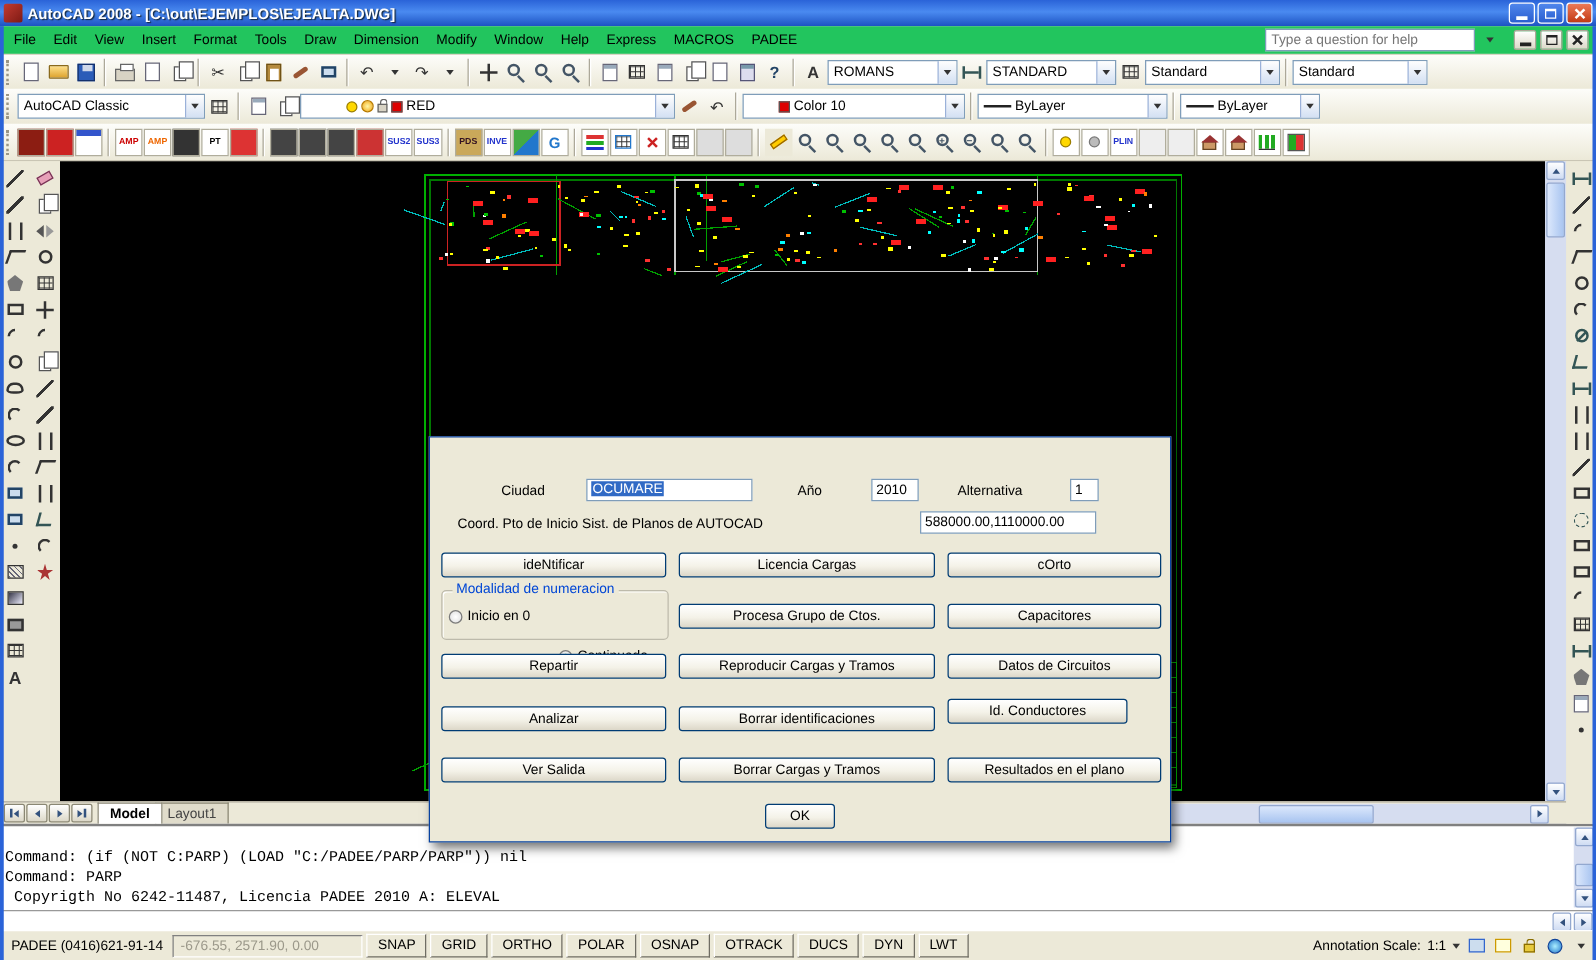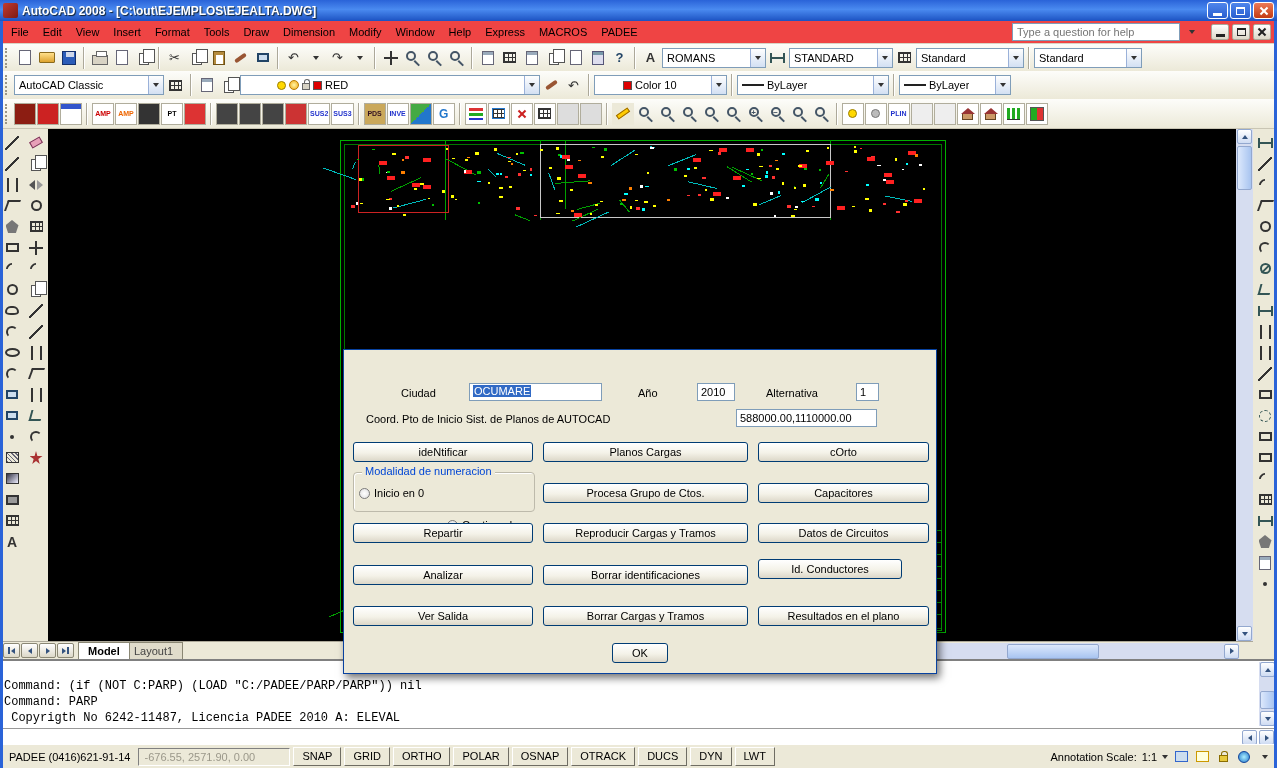--- a/index.html
+++ b/index.html
@@ -18,21 +18,21 @@
 .minbar{width:9px;height:3px;background:#fff;margin-top:8px;}
 .maxsq{width:9px;height:8px;border:1px solid #fff;border-top-width:2px;}
 .xg{position:relative;width:10px;height:10px;}
 .xg::before,.xg::after{content:"";position:absolute;left:4px;top:0;width:2px;height:10px;background:#fff;}
 .xg::before{transform:rotate(45deg);}
 .xg::after{transform:rotate(-45deg);}
 .xg.dark::before,.xg.dark::after{background:#222;}
 .xg.red::before,.xg.red::after{background:#c22;}
 
 
-.menubar{position:absolute;left:0;top:21px;width:1277px;height:23px;background:#ef4444;border-bottom:1px solid #d9d5c5;
+.menubar{position:absolute;left:0;top:21px;width:1277px;height:23px;background:#22c55e;border-bottom:1px solid #d9d5c5;
  display:flex;align-items:center;padding:0 4px;}
 .mitem{padding:4px 7px;cursor:default;}
 .help-search{margin-left:auto;display:flex;align-items:center;gap:3px;}
 .help-input{width:168px;height:18px;border:1px solid #7f9db9;font-family:"Liberation Sans",sans-serif;font-size:11px;padding:1px 4px;color:#666;}
 .mini-btn{width:17px;height:17px;display:flex;align-items:center;justify-content:center;border:1px solid transparent;}
 .mdi-ctrls{display:flex;gap:3px;margin:0 2px 0 8px;}
 .mdi{width:18px;height:16px;border:1px solid #aca899;border-radius:2px;background:linear-gradient(#fff,#dcd8c8);display:flex;align-items:center;justify-content:center;}
 .minbar.dark{background:#222;margin-top:7px;}
 .maxsq.dark{border-color:#222;}
 
@@ -378,21 +378,21 @@
     <span class="cval">RED</span>
     <span class="cbtn">
         <span class="tri"></span>
       </span>
   </span>
   <span class="icn">
       <span class="i-brush"></span>
     </span>
   <span class="icn">↶</span>
   <span class="sep"></span>
-  <span class="combo" style="width:133px;padding-left:28px;">
+  <span class="combo" style="width:178px;padding-left:28px;">
     <span class="swatch" style="background:#d00;"></span>
     <span class="cval">Color 10</span>
     <span class="cbtn">
         <span class="tri"></span>
       </span>
   </span>
   <span class="sep"></span>
   <span class="combo" style="width:152px;">
     <span class="lt-line"></span>
     <span class="cval">ByLayer</span>
@@ -1141,21 +1141,21 @@
       </span>
       <span class="dlbl" style="left:294px;top:37px;">Año</span>
       <input class="fld" style="left: 353px; top: 33px; width: 38px;" value="2010">
       <span class="dlbl" style="left:422px;top:37px;">Alternativa</span>
       <input class="fld" style="left: 512px; top: 33px; width: 23px;" value="1">
 
       <span class="dlbl" style="left:22px;top:63px;">Coord. Pto de Inicio Sist. de Planos de AUTOCAD</span>
       <input class="fld" style="left: 392px; top: 59px; width: 141px;" value="588000.00,1110000.00">
 
       <span class="xpbtn" style="left:9px;top:92px;width:180px;">ideNtificar</span>
-      <span class="xpbtn" style="left:199px;top:92px;width:205px;">Planos Cargas</span>
+      <span class="xpbtn" style="left:199px;top:92px;width:205px;">Licencia Cargas</span>
       <span class="xpbtn" style="left:414px;top:92px;width:171px;">cOrto</span>
 
       <span class="groupbox" style="left:9px;top:122px;width:182px;height:40px;">
         <span class="gb-title">Modalidad de numeracion</span>
         <span class="radio" style="left:5px;top:14px;">
           <span class="rdot"></span>
           <span>Inicio en 0</span>
         </span>
         <span class="radio" style="left:93px;top:14px;margin-top:32px;">
           <span class="rdot on"></span>

